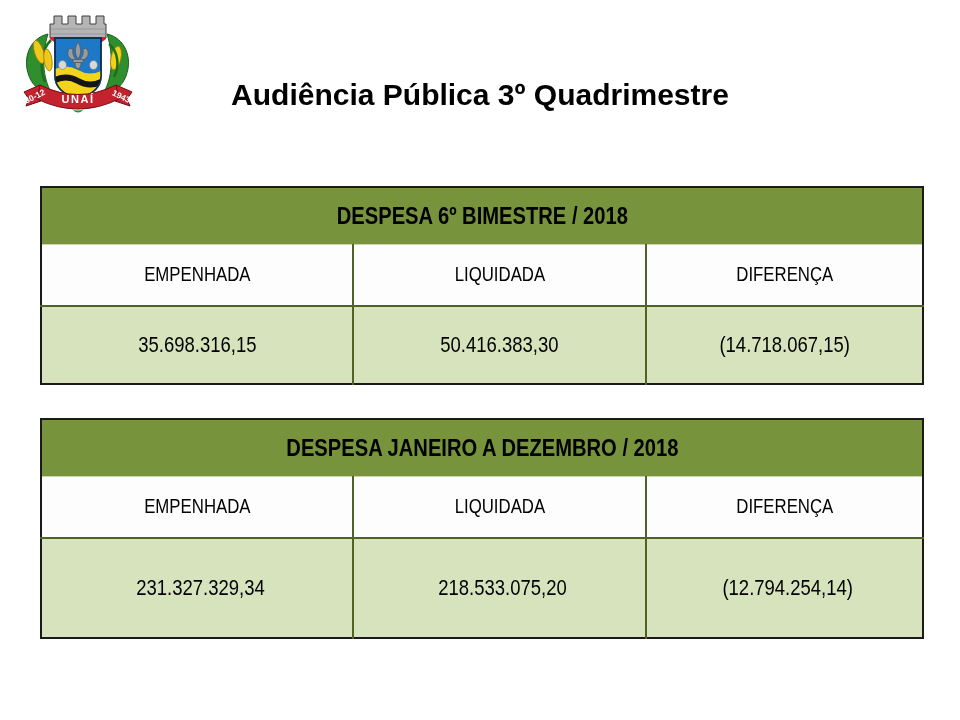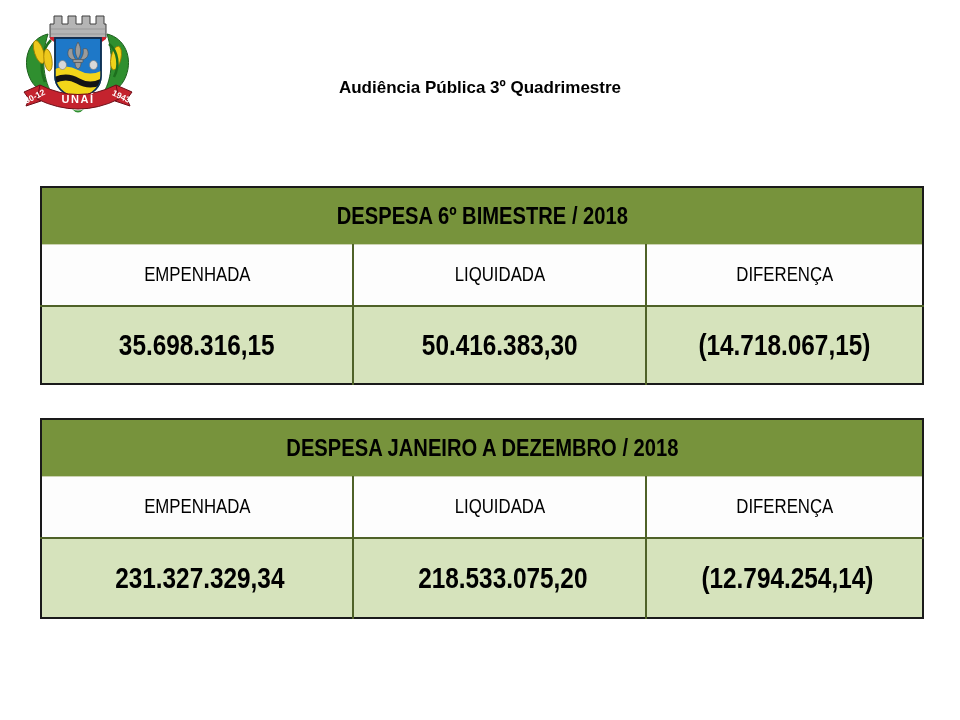--- a/index.html
+++ b/index.html
@@ -18,21 +18,21 @@
   .logo {
     position: absolute;
     left: 20px; top: 8px;
     width: 115px; height: 110px;
   }
   .slide-title {
     position: absolute;
     top: 78px; left: 0;
     width: 100%;
     text-align: center;
-    font-size: 17px;
+    font-size: 30px;
     font-weight: bold;
     letter-spacing: 0px;
   }
   table.gov-table {
     position: absolute;
     left: 40px;
     width: 882px;
     border-collapse: collapse;
     table-layout: fixed;
     border: 2px solid #1a1a1a;
@@ -55,27 +55,27 @@
     height: 62px;
     background: #fdfdfd;
     font-size: 20px;
     font-weight: normal;
     border-left: 2px solid var(--inner-border-olive, #4F6228);
   }
   tr.col-row td:first-child { border-left: none; text-decoration: underline; }
   tr.val-row td {
     height: 78px;
     background: var(--value-row-green, #D6E3BC);
-    font-size: 29px;
-    font-weight: bold;
+    font-size: 22px;
+    font-weight: normal;
     border-left: 2px solid var(--inner-border-olive, #4F6228);
     border-top: 2px solid var(--inner-border-olive, #4F6228);
   }
   tr.val-row td:first-child { border-left: none; }
-  table.t2 tr.val-row td { height: 80px; padding-left: 6px; }
+  table.t2 tr.val-row td { height: 100px; padding-left: 6px; }
   col.c1 { width: 312px; }
   col.c2 { width: 293px; }
   col.c3 { width: 277px; }
   .cond {
     display: inline-block;
     transform: scaleX(0.84);
     transform-origin: center;
     white-space: nowrap;
   }
   .ribbon-text {

